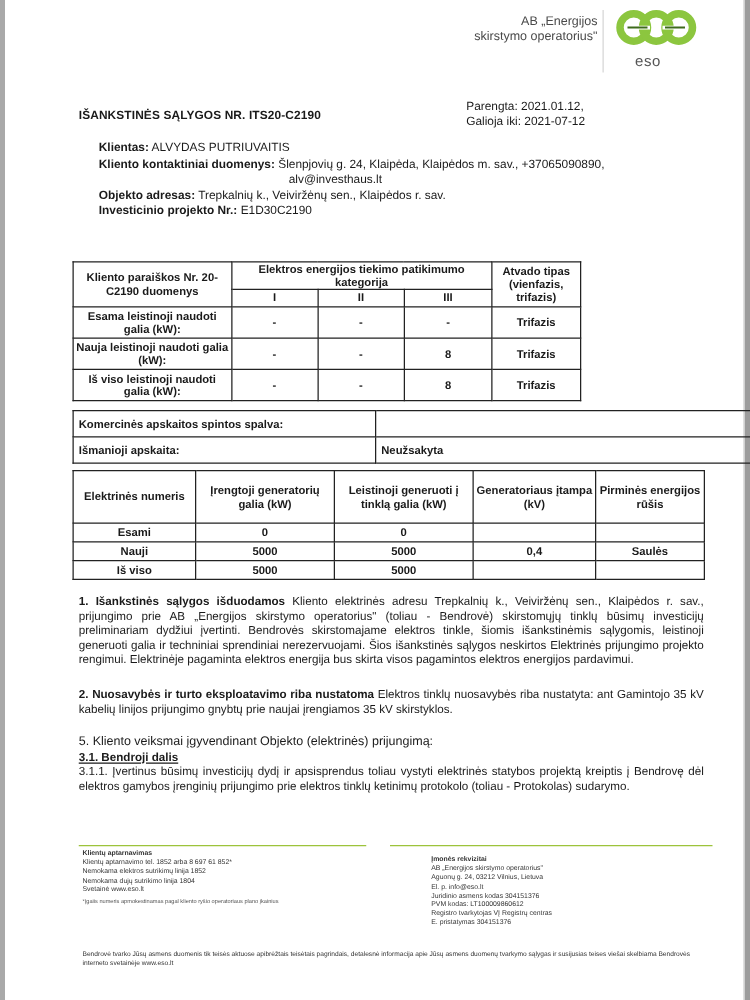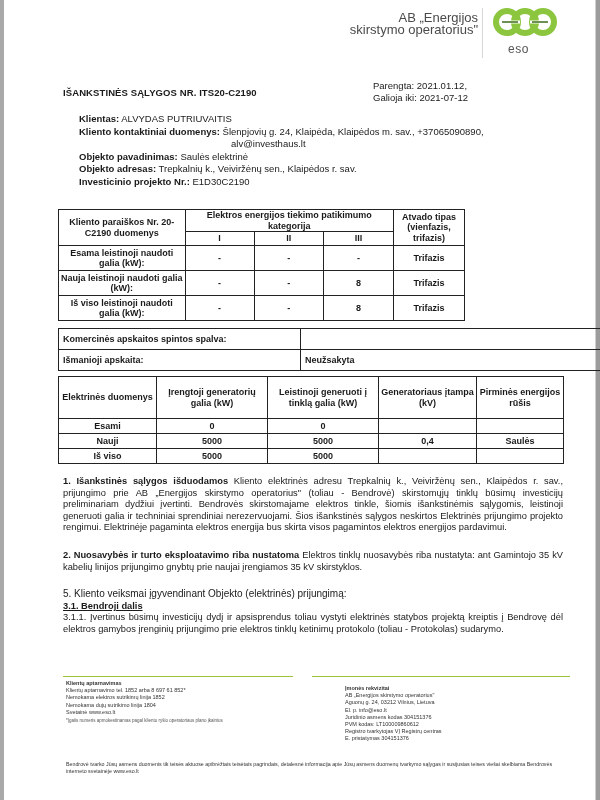--- a/index.html
+++ b/index.html
@@ -2,21 +2,21 @@
 <html><head>
 <meta charset="utf-8">
 <style>
   * { box-sizing: border-box; margin: 0; padding: 0; }
   html, body { width: 600px; height: 800px; overflow: hidden; background: #ffffff; }
   body { position: relative; font-family: "Liberation Sans", sans-serif; color: #1a1a1a; }
   .edge-left { position: absolute; left: 0; top: 0; width: 4px; height: 800px; background: #a9a9a9; }
   .edge-right { position: absolute; right: 0; top: 0; width: 5px; height: 800px; background: #9c9c9c; border-left: 1px solid #d0d0d0; }
 
   
-  .company-name { position: absolute; right: 122px; top: 12px; text-align: right; font-size: 13px; line-height: 12px; color: #4a4a4a; }
+  .company-name { position: absolute; right: 122px; top: 12px; text-align: right; font-size: 10px; line-height: 12px; color: #4a4a4a; }
   .logo-divider { position: absolute; left: 482px; top: 8px; width: 1px; height: 50px; background: #d6d6d6; }
   .logo { position: absolute; left: 492px; top: 4px; width: 66px; height: 58px; }
   .logo-text { position: absolute; left: 508px; top: 42px; font-size: 12px; color: #555; letter-spacing: 0.5px; }
 
   .doc-title { position: absolute; left: 63px; top: 87px; font-size: 9.5px; font-weight: bold; letter-spacing: 0.1px; }
   .doc-dates { position: absolute; left: 373px; top: 80px; font-size: 9.5px; line-height: 11.5px; }
 
   .info { position: absolute; left: 63px; top: 113px; width: 500px; font-size: 9.5px; line-height: 12.5px; }
   .info .row { display: block; }
   .info b { font-weight: bold; padding-left: 16px; }
@@ -79,21 +79,20 @@
 <div class="doc-title">IŠANKSTINĖS SĄLYGOS NR. ITS20-C2190</div>
 <div class="doc-dates">
   <div>Parengta: 2021.01.12,</div>
   <div>Galioja iki: 2021-07-12</div>
 </div>
 
 <div class="info">
   <span class="row"><b>Klientas:</b> <span>ALVYDAS PUTRIUVAITIS</span></span>
   <span class="row"><b>Kliento kontaktiniai duomenys:</b> <span>Šlenpjovių g. 24, Klaipėda, Klaipėdos m. sav., +37065090890,</span></span>
   <span class="indent">alv@investhaus.lt</span>
-  <span class="row"><b>Objekto pavadinimas:</b> <span>Saulės elektrinė</span></span>
   <span class="row"><b>Objekto adresas:</b> <span>Trepkalnių k., Veiviržėnų sen., Klaipėdos r. sav.</span></span>
   <span class="row"><b>Investicinio projekto Nr.:</b> <span>E1D30C2190</span></span>
 </div>
 
 <table class="t1">
   <tbody>
       <tr style="height:14px">
     <th rowspan="2" style="width:150px">Kliento paraiškos Nr. 20-C2190 duomenys</th>
     <th colspan="3">Elektros energijos tiekimo patikimumo kategorija</th>
     <th rowspan="2" style="width:78px">Atvado tipas (vienfazis, trifazis)</th>
@@ -136,21 +135,21 @@
   <tr>
     <td>Išmanioji apskaita:</td>
     <td>Neužsakyta</td>
   </tr>
 </tbody>
   </table>
 
 <table class="t3">
   <tbody>
       <tr style="height:42px">
-    <th style="width:98px">Elektrinės duomenys</th>
+    <th style="width:98px">Elektrinės numeris</th>
     <th style="width:111px">Įrengtoji generatorių galia (kW)</th>
     <th style="width:111px">Leistinoji generuoti į tinklą galia (kW)</th>
     <th style="width:98px">Generatoriaus įtampa (kV)</th>
     <th>Pirminės energijos rūšis</th>
   </tr>
   <tr style="height:15px">
     <td>Esami</td>
     <td>0</td>
     <td>0</td>
     <td></td>

